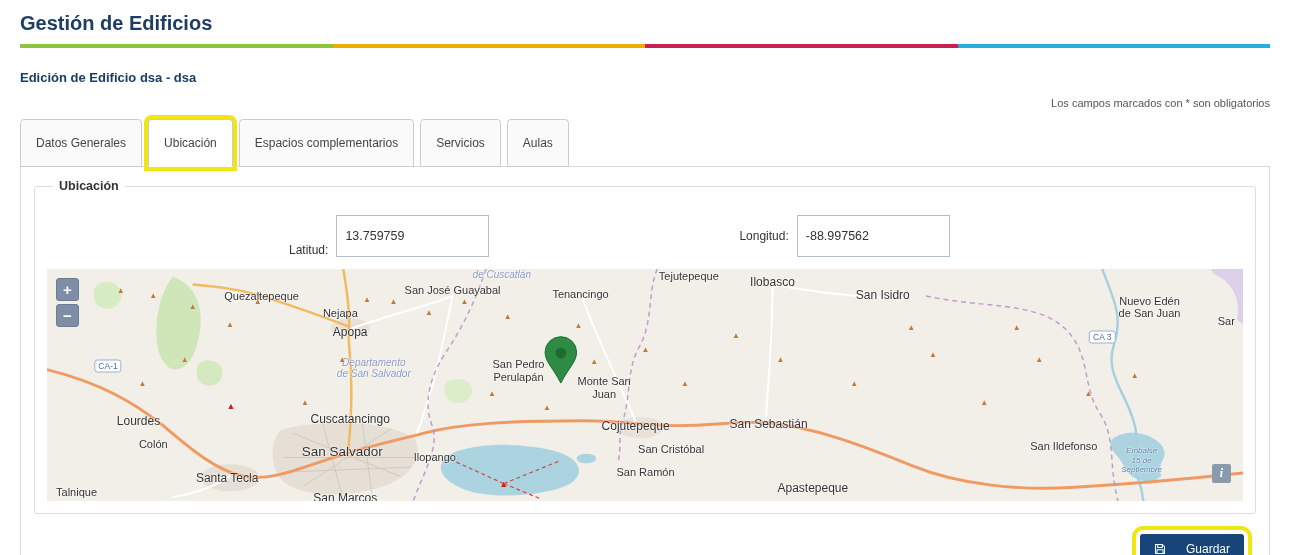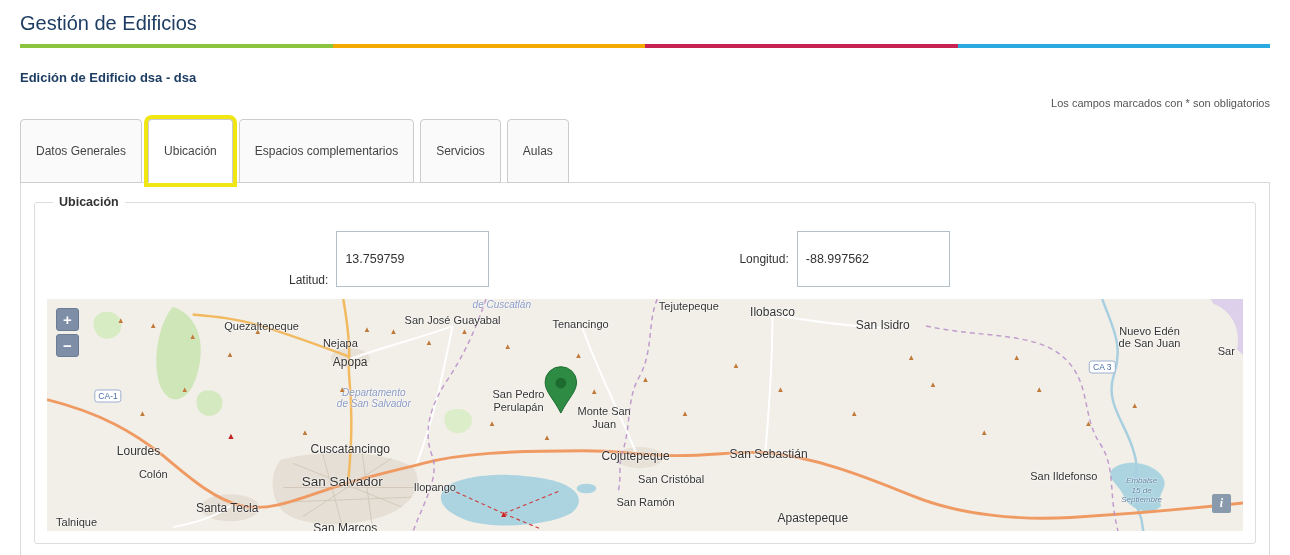--- a/index.html
+++ b/index.html
@@ -1,37 +1,37 @@
 <!DOCTYPE html>
 <html><head>
 <meta charset="utf-8">
 <style>
   html,body{margin:0;padding:0;background:#fff;}
   body{width:1290px;height:555px;overflow:hidden;font-family:"Liberation Sans",sans-serif;color:#333;}
   .wrap{padding:0 20px;}
-  .page-title{font-size:20px;font-weight:400;color:#1d3d63;padding:12px 0 9px;}
+  .page-title{font-size:20px;font-weight:700;color:#1d3d63;padding:12px 0 9px;}
   .progress-bar{display:flex;height:4px;width:100%;}
   .progress-bar div{flex:1;height:100%;}
   .subtitle{font-size:13px;font-weight:700;color:#1d3d63;margin-top:22px;}
   .required-note{font-size:11px;color:#555;text-align:right;margin-top:12px;}
   .tabs{display:flex;gap:6px;margin-top:10px;position:relative;z-index:2;}
   .tab{font-size:12px;color:#444;background:#fafafa;border:1px solid #ccc;border-radius:4px 4px 0 0;
-       padding:24px 15px;cursor:pointer;margin-bottom:-1px;white-space:nowrap;}
+       padding:16px 15px;cursor:pointer;margin-bottom:-1px;white-space:nowrap;}
   .tab.active{background:#fff;border-bottom-color:#fff;}
   .tab.hl{box-shadow:0 0 0 4px #f0e612;position:relative;z-index:3;}
   .panel{border:1px solid #d9d9d9;padding:12px 13px 18px;background:#fff;}
   fieldset.loc{border:1px solid #ddd;border-radius:3px;margin:0;padding:6px 12px 12px;}
   fieldset.loc legend{font-size:12.5px;font-weight:700;color:#333;padding:0 6px;margin-left:6px;}
   .coord-row{display:flex;margin:16px 0 12px;}
   .coord-group{display:flex;align-items:center;gap:8px;}
   .coord-group.first{margin-left:242px;align-items:flex-end;}
   .coord-group.second{margin-left:250px;}
   .coord-label{font-size:12px;color:#333;}
   .coord-input{width:135px;height:16px;font-size:12.5px;color:#333;border:1px solid #b3bfc9;
-               padding:19px 8px;font-family:"Liberation Sans",sans-serif;}
+               padding:12px 8px;font-family:"Liberation Sans",sans-serif;}
   
   .map{position:relative;height:232px;background:#f2efe9;overflow:hidden;margin-top:4px;}
   .map-svg{position:absolute;inset:0;width:100%;height:100%;}
   .ml{position:absolute;transform:translate(-50%,-50%);white-space:pre;text-align:center;
       color:#333;text-shadow:0 0 2px #fff,0 0 2px #fff;line-height:1.15;pointer-events:none;}
   .ml.town{font-size:11px;text-align:center;}
   .ml.big{font-size:12px;}
   .ml.city{font-size:13.5px;}
   .ml.region{font-size:10px;font-style:italic;color:#8a9bc4;}
   .ml.water{font-size:8px;font-style:italic;color:#5d83a6;}

